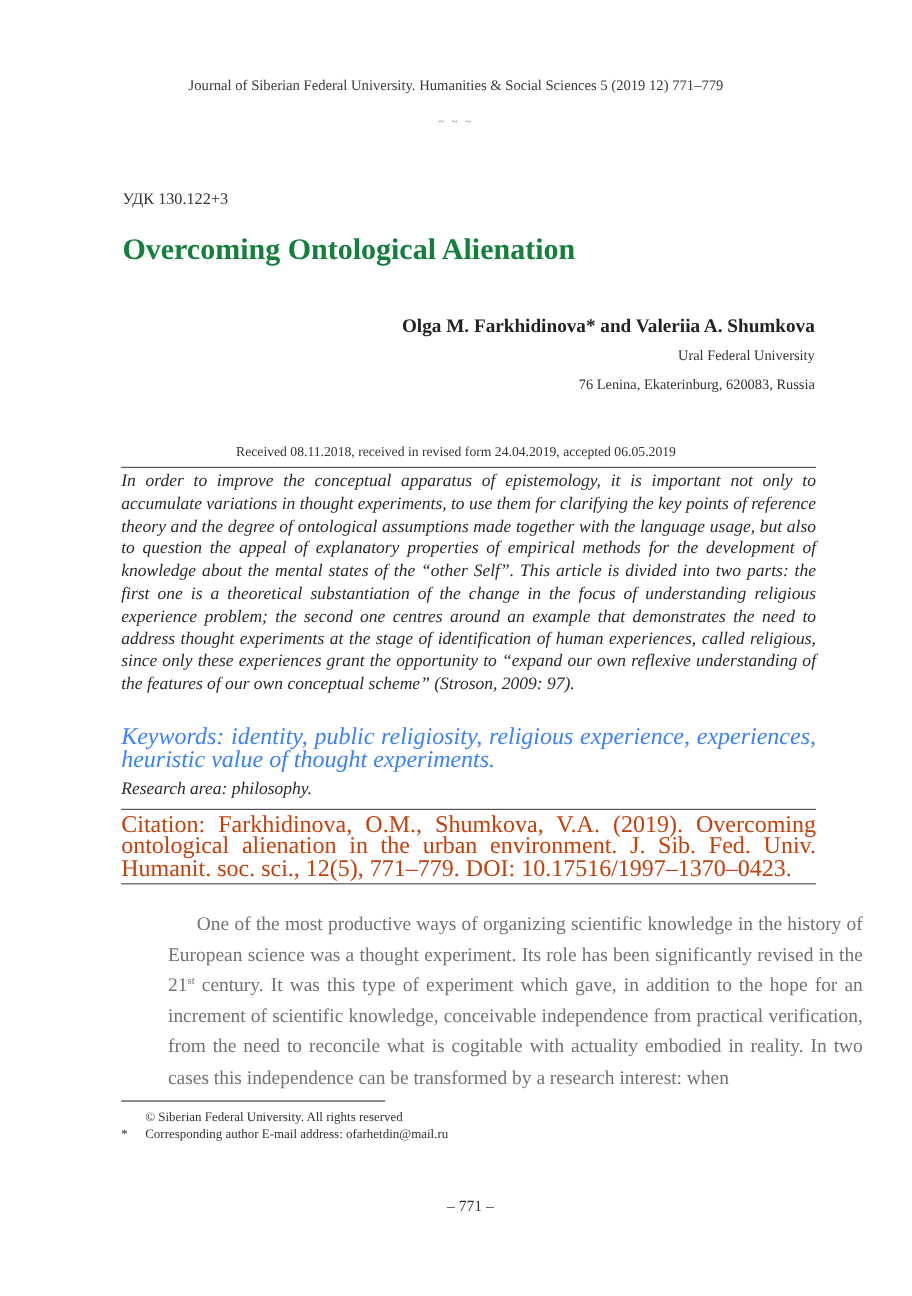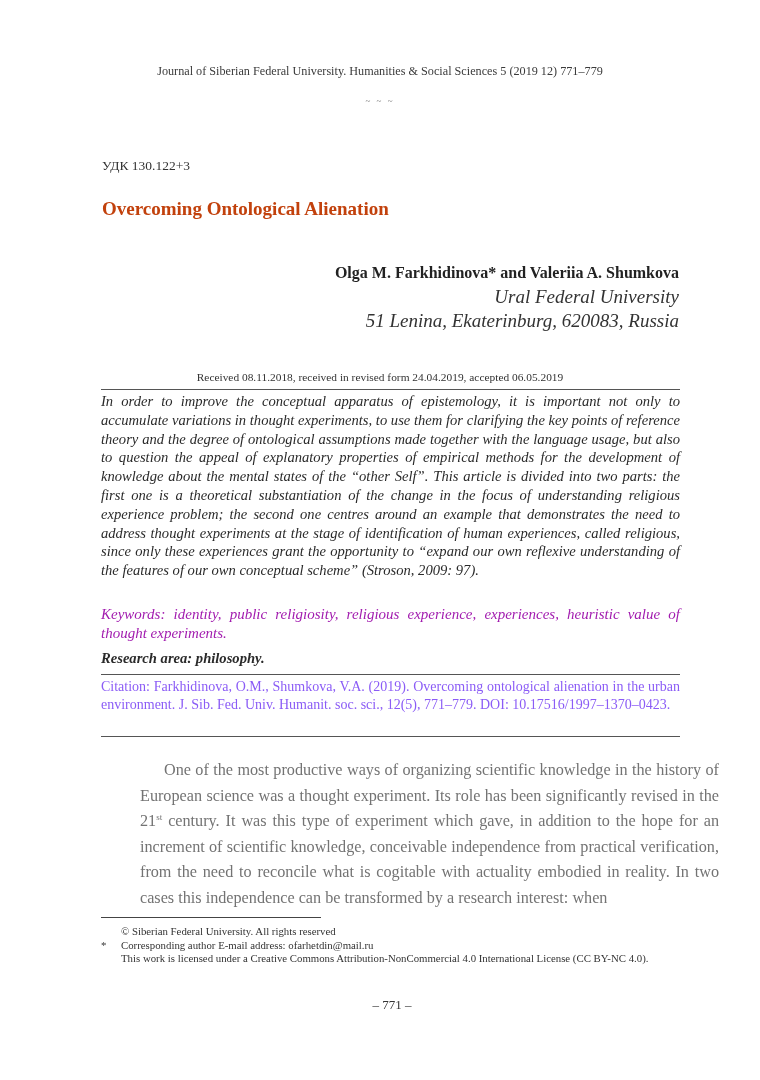--- a/index.html
+++ b/index.html
@@ -2,32 +2,32 @@
 <html><head>
   <meta charset="utf-8">
   <style>
     html, body { margin: 0; padding: 0; background: #ffffff; }
     body { width: 760px; height: 1080px; position: relative; overflow: hidden;
            font-family: "Liberation Serif", "DejaVu Serif", serif; color: #231f20; }
     .abs { position: absolute; }
     .running-head { left: 0; width: 760px; top: 64px; text-align: center; font-size: 12.2px; color: #3a3a3a; }
     .tilde { left: 0; width: 760px; top: 96px; text-align: center; font-size: 9px; color: #777; letter-spacing: 2px; }
     .udk { left: 102px; top: 158px; font-size: 13.5px; color: #333; }
-    .title { left: 102px; top: 193px; font-size: 19px; font-weight: bold; line-height: 31px; color: #c2410c; }
+    .title { left: 102px; top: 193px; font-size: 25px; font-weight: bold; line-height: 31px; color: #15803d; }
     .authors { right: 81px; top: 264px; font-size: 16px; font-weight: bold; text-align: right; color: #222; }
-    .affil { right: 81px; top: 285px; font-size: 19px; font-style: italic; text-align: right; line-height: 23.5px; color: #333; }
+    .affil { right: 81px; top: 285px; font-size: 12px; text-align: right; line-height: 23.5px; color: #333; }
     .received { left: 0; width: 760px; top: 371px; text-align: center; font-size: 11.4px; color: #333; }
     .rule { left: 101px; width: 579px; height: 0; border-top: 1.6px solid #555; }
     .abstract { left: 101px; width: 579px; top: 392px; font-size: 14.6px; font-style: italic;
                 line-height: 18.8px; text-align: justify; color: #2a2a2a; }
-    .keywords { left: 101px; width: 579px; top: 605px; font-size: 15px; font-style: italic;
-                line-height: 18.8px; text-align: justify; color: #a21caf; }
-    .area { left: 101px; top: 650px; font-size: 14.6px; font-style: italic; color: #2a2a2a; font-weight: bold; }
-    .citation { left: 101px; width: 579px; top: 678px; font-size: 14px; line-height: 18.4px;
-                text-align: justify; color: #8b5cf6; }
+    .keywords { left: 101px; width: 579px; top: 605px; font-size: 20px; font-style: italic;
+                line-height: 18.8px; text-align: justify; color: #3b82f6; }
+    .area { left: 101px; top: 650px; font-size: 14.6px; font-style: italic; color: #2a2a2a; }
+    .citation { left: 101px; width: 579px; top: 678px; font-size: 20px; line-height: 18.4px;
+                text-align: justify; color: #c2410c; }
     .body-text { left: 101px; width: 579px; top: 758px; font-size: 16.2px; line-height: 25.6px;
                  text-align: justify; color: #737373; margin-left: 39px; }
     .body-text p { margin: 0; text-indent: 24px; }
     .body-text sup { font-size: 9px; line-height: 0; }
     .fn-rule { left: 101px; width: 220px; top: 917px; height: 0; border-top: 1px solid #444; }
     .footnotes { left: 101px; top: 925px; font-size: 10.8px; line-height: 13.6px; color: #333; }
     .fn-line { position: relative; padding-left: 20px; white-space: nowrap; }
     .fn-mark { position: absolute; left: 0; top: 0; }
     .page-num { left: 0; width: 760px; top: 997px; text-align: center; font-size: 13px; color: #333; padding-left: 12px; }
   </style>
@@ -39,21 +39,21 @@
 
 <div class="abs udk">УДК 130.122+3</div>
 
 <div class="abs title">
   <div>Overcoming Ontological Alienation</div>
 </div>
 
 <div class="abs authors">Olga M. Farkhidinova* and Valeriia A. Shumkova</div>
 <div class="abs affil">
   <div>Ural Federal University</div>
-  <div>51 Lenina, Ekaterinburg, 620083, Russia</div>
+  <div>76 Lenina, Ekaterinburg, 620083, Russia</div>
 </div>
 
 <div class="abs received">Received 08.11.2018, received in revised form 24.04.2019, accepted 06.05.2019</div>
 
 <div class="abs rule" style="top:389px;"></div>
 
 <div class="abs abstract">In order to improve the conceptual apparatus of epistemology, it is important not only to accumulate variations in thought experiments, to use them for clarifying the key points of reference theory and the degree of ontological assumptions made together with the language usage, but also to question the appeal of explanatory properties of empirical methods for the development of knowledge about the mental states of the “other Self”. This article is divided into two parts: the first one is a theoretical substantiation of the change in the focus of understanding religious experience problem; the second one centres around an example that demonstrates the need to address thought experiments at the stage of identification of human experiences, called religious, since only these experiences grant the opportunity to “expand our own reflexive understanding of the features of our own conceptual scheme” (Stroson, 2009: 97).</div>
 
 <div class="abs keywords">Keywords: identity, public religiosity, religious experience, experiences, heuristic value of thought experiments.</div>
 
@@ -67,16 +67,15 @@
 
 <div class="abs body-text">
   <p><span>One of the most productive ways of organizing scientific knowledge in the history of European science was a thought experiment. Its role has been significantly revised in the 21</span><sup>st</sup><span> century. It was this type of experiment which gave, in addition to the hope for an increment of scientific knowledge, conceivable independence from practical verification, from the need to reconcile what is cogitable with actuality embodied in reality. In two cases this independence can be transformed by a research interest: when</span></p>
 </div>
 
 <div class="abs fn-rule"></div>
 
 <div class="abs footnotes">
   <div class="fn-line"><span>© Siberian Federal University. All rights reserved</span></div>
   <div class="fn-line"><span class="fn-mark">*</span><span>Corresponding author E-mail address: ofarhetdin@mail.ru</span></div>
-  <div class="fn-line"><span>This work is licensed under a Creative Commons Attribution-NonCommercial 4.0 International License (CC BY-NC 4.0).</span></div>
 </div>
 
 <div class="abs page-num">– 771 –</div>
 
 </body></html>

